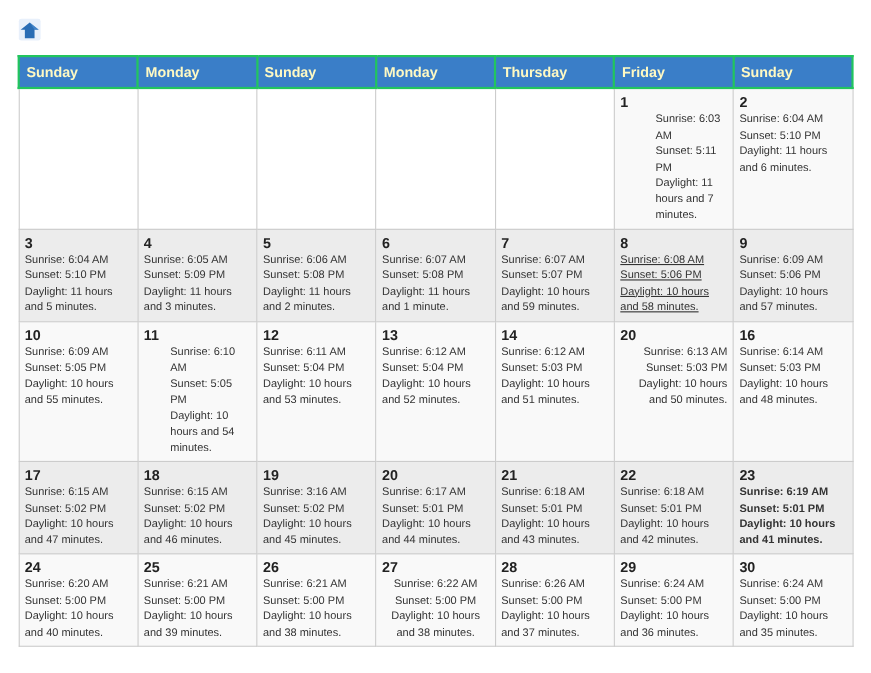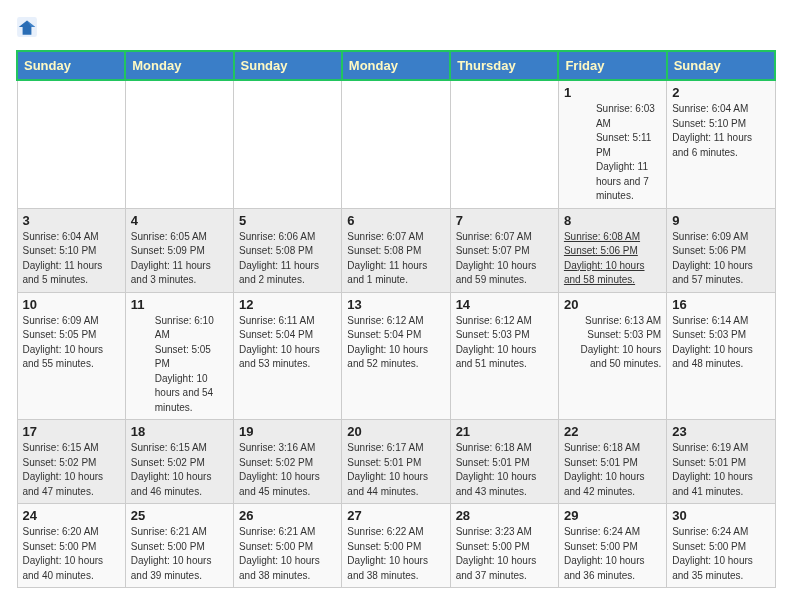--- a/index.html
+++ b/index.html
@@ -263,21 +263,21 @@
 Daylight: 10 hours and 43 minutes.</div>
         </td>
         <td>
           <span class="day-num">22</span>
           <div class="day-info" style="white-space: pre-line;">Sunrise: 6:18 AM
 Sunset: 5:01 PM
 Daylight: 10 hours and 42 minutes.</div>
         </td>
         <td>
           <span class="day-num">23</span>
-          <div class="day-info" style="white-space: pre-line;">Sunrise: 6:19 AM
+          <div class="day-info" style="white-space: pre-line; font-weight: bold;">Sunrise: 6:19 AM
 Sunset: 5:01 PM
 Daylight: 10 hours and 41 minutes.</div>
         </td>
       </tr>
       <tr>
         <td>
           <span class="day-num">24</span>
           <div class="day-info" style="white-space: pre-line;">Sunrise: 6:20 AM
 Sunset: 5:00 PM
 Daylight: 10 hours and 40 minutes.</div>
@@ -289,27 +289,27 @@
 Daylight: 10 hours and 39 minutes.</div>
         </td>
         <td>
           <span class="day-num">26</span>
           <div class="day-info" style="white-space: pre-line;">Sunrise: 6:21 AM
 Sunset: 5:00 PM
 Daylight: 10 hours and 38 minutes.</div>
         </td>
         <td>
           <span class="day-num">27</span>
-          <div class="day-info" style="white-space: pre-line;">Sunrise: 6:22 AM
+          <div class="day-info" style="white-space: pre-line; text-align: center;">Sunrise: 6:22 AM
 Sunset: 5:00 PM
 Daylight: 10 hours and 38 minutes.</div>
         </td>
         <td>
           <span class="day-num">28</span>
-          <div class="day-info" style="white-space: pre-line;">Sunrise: 3:23 AM
+          <div class="day-info" style="white-space: pre-line;">Sunrise: 6:26 AM
 Sunset: 5:00 PM
 Daylight: 10 hours and 37 minutes.</div>
         </td>
         <td>
           <span class="day-num">29</span>
           <div class="day-info" style="white-space: pre-line;">Sunrise: 6:24 AM
 Sunset: 5:00 PM
 Daylight: 10 hours and 36 minutes.</div>
         </td>
         <td>

